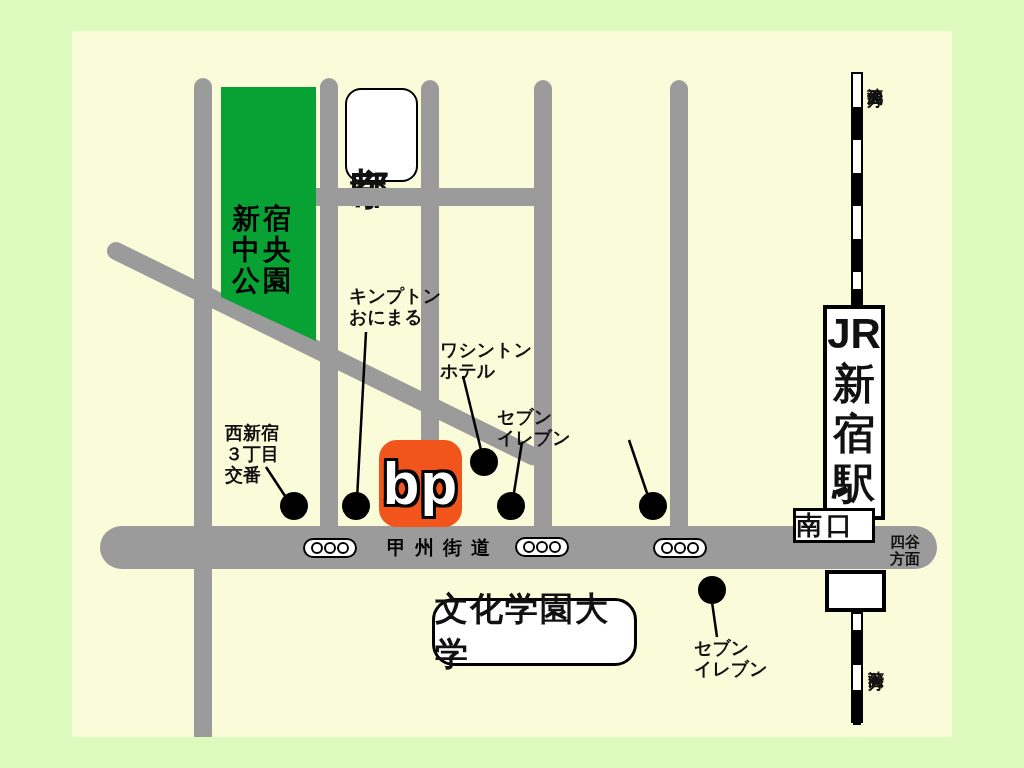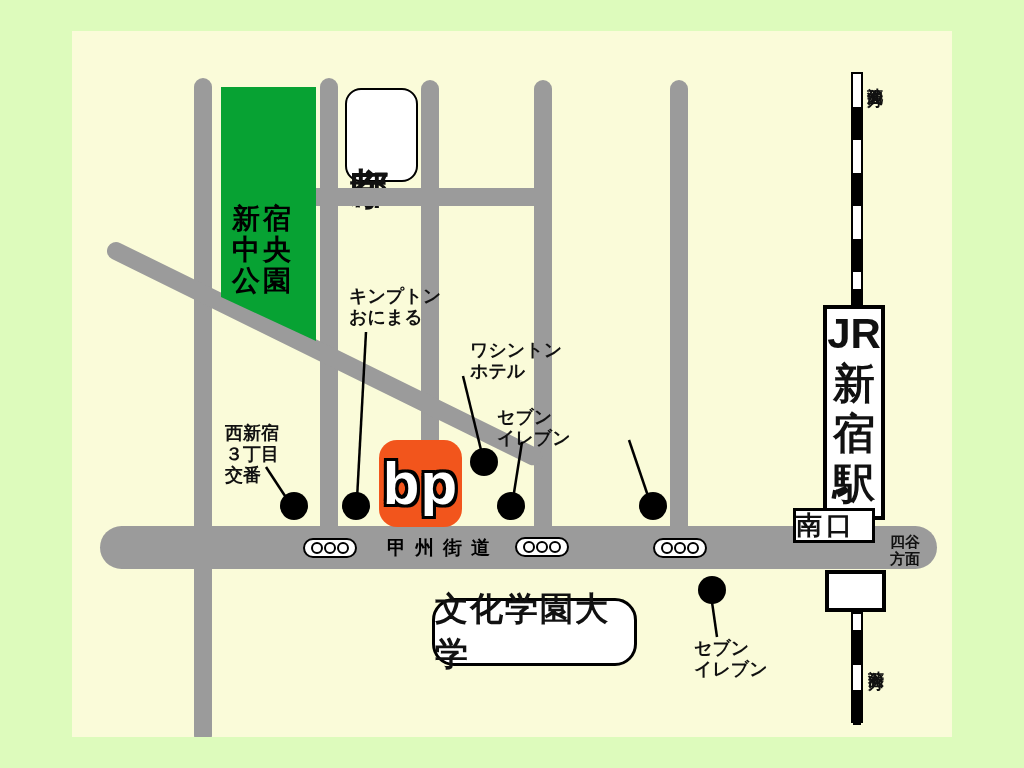--- a/index.html
+++ b/index.html
@@ -142,21 +142,21 @@
 
     <div class="lbl" style="left:153px;top:392px;">
       <span>西新宿</span>
       <span>３丁目</span>
       <span>交番</span>
     </div>
     <div class="lbl" style="left:277px;top:255px;">
       <span>キンプトン</span>
       <span>おにまる</span>
     </div>
-    <div class="lbl" style="left:398px;top:309px;">
+    <div class="lbl" style="left:368px;top:309px;">
       <span>ワシントン</span>
       <span>ホテル</span>
     </div>
     <div class="lbl" style="left:425px;top:376px;">
       <span>セブン</span>
       <span>イレブン</span>
     </div>
     <div class="lbl" style="left:622px;top:607px;">
       <span>セブン</span>
       <span>イレブン</span>

